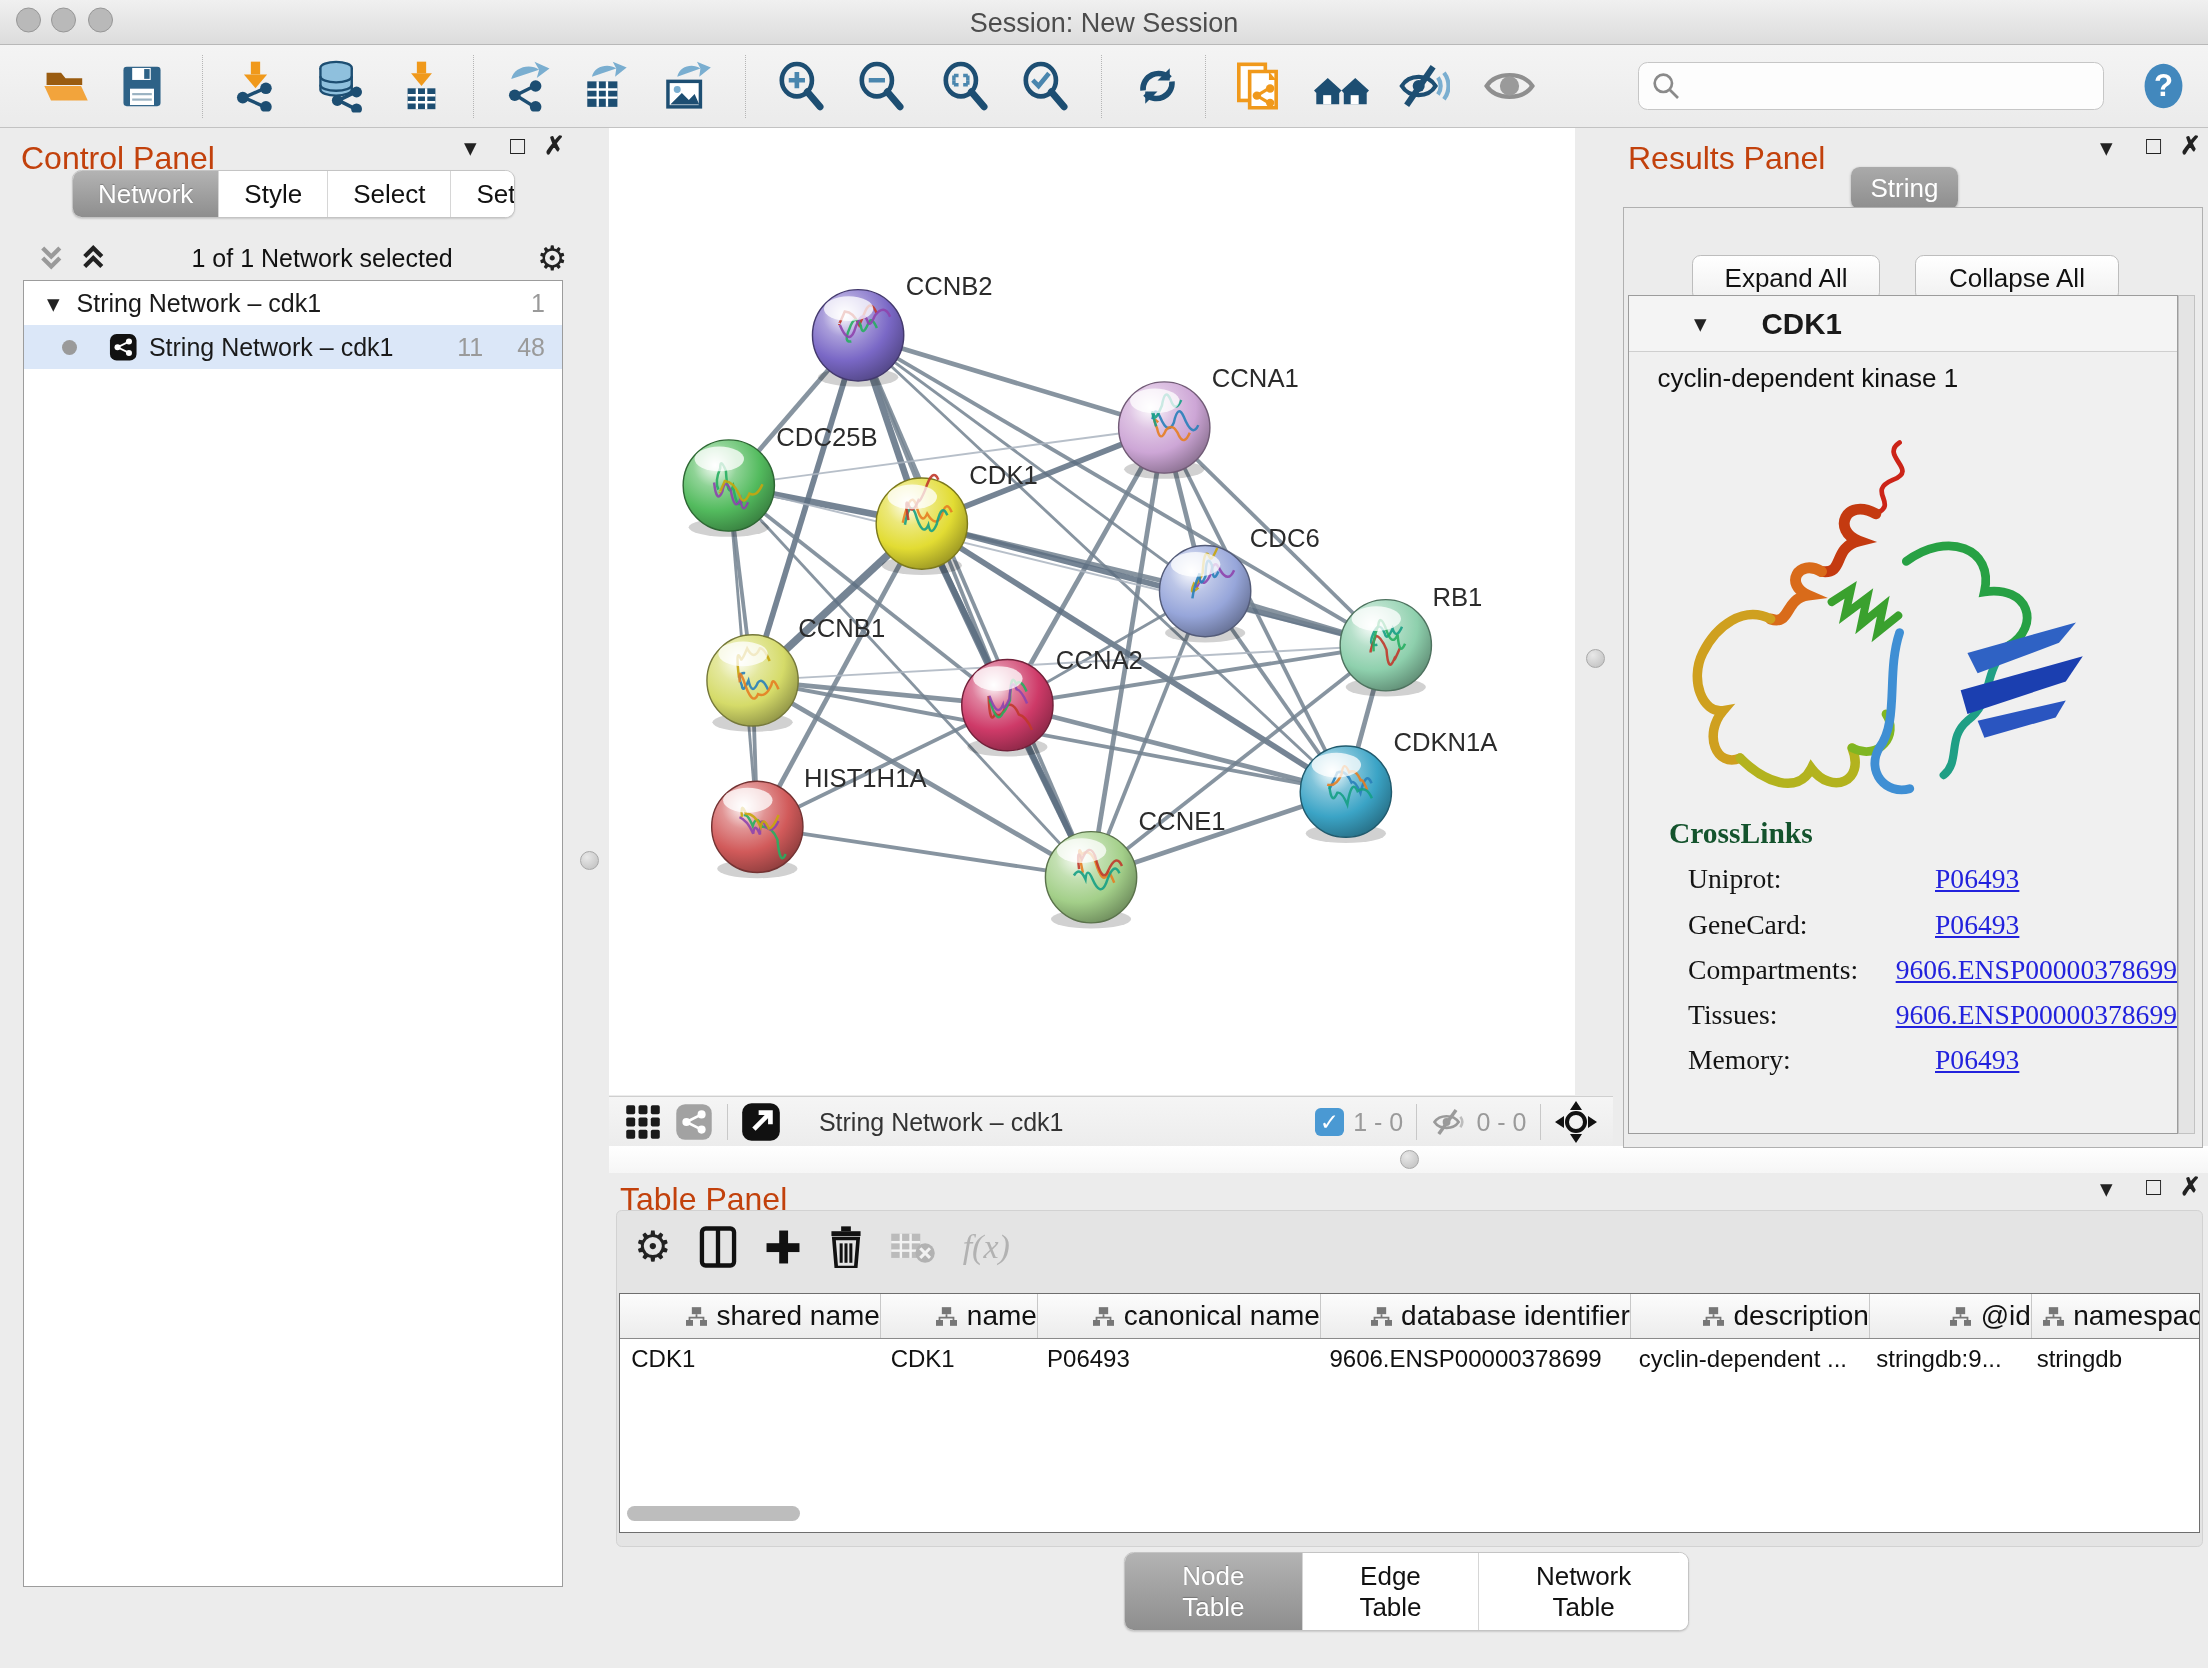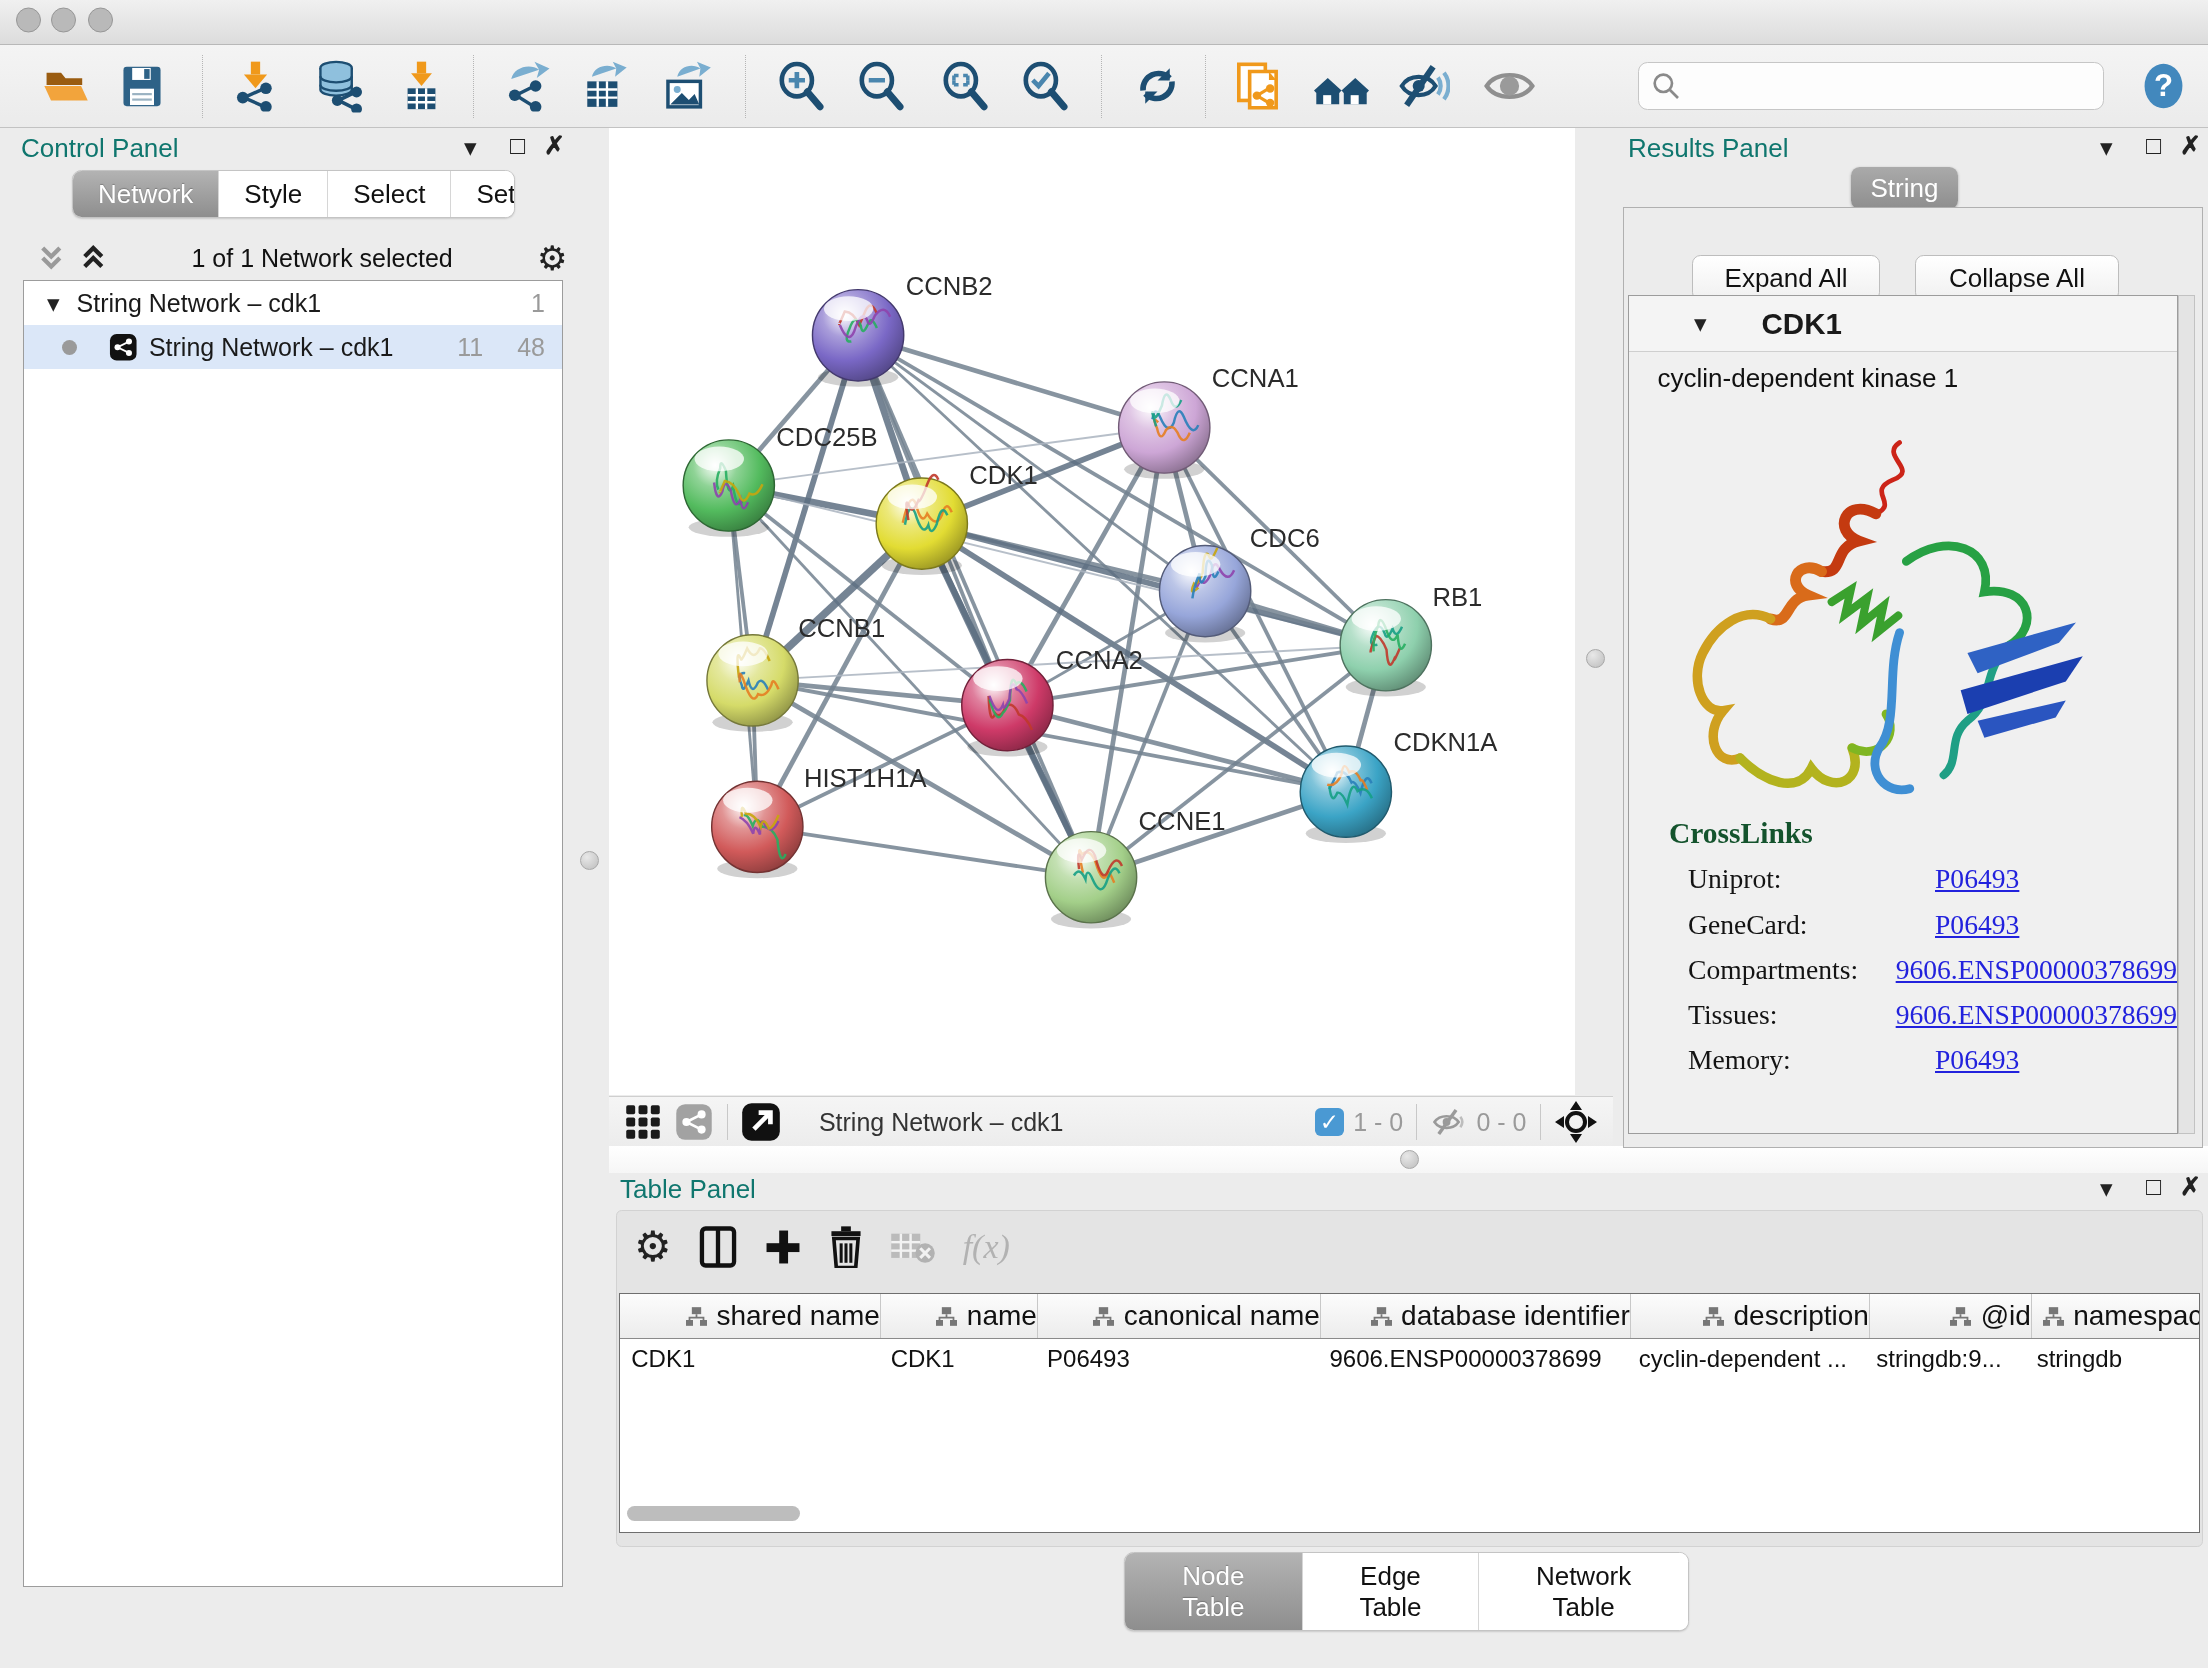--- a/index.html
+++ b/index.html
@@ -17,21 +17,21 @@
   #toolbar{left:0;top:45px;width:2208px;height:82px;background:linear-gradient(#f4f4f4,#ebebeb);
     border-bottom:1px solid #c2c2c2;}
   .tbtn{position:absolute;top:50%;transform:translateY(-50%);width:55px;height:55px;
     display:flex;align-items:center;justify-content:center;}
   .tsep{position:absolute;top:9.5px;height:63px;border-left:1.9px dotted #b5b5b5;width:0;}
   #searchbox{position:absolute;left:1638px;top:17px;width:464px;height:46px;background:#fdfdfd;
     border:1.9px solid #c6c6c6;border-radius:9.5px;display:flex;align-items:center;}
   #searchbox input{border:none;outline:none;background:transparent;font-size:25px;
     width:399px;font-family:"Liberation Sans",sans-serif;}
   
-  .phead{position:absolute;font-size:26px;color:#0f766e;}
+  .phead{position:absolute;font-size:32px;color:#c2410c;margin-top:7px;}
   .pctrl{position:absolute;font-size:25px;color:#222;}
   
   #cp-tabs,#tp-tabs{position:absolute;display:flex;background:#fff;border:1px solid #c4c4c4;
     border-radius:9.5px;overflow:hidden;box-shadow:0 1px 1.9px rgba(0,0,0,.15);}
   .tab{font-size:26px;padding:7.6px 0;text-align:center;border-right:1px solid #d6d6d6;
     background:#fff;color:#111;}
   .tab:last-child{border-right:none;}
   .tab.sel{background:linear-gradient(#b3b3b3,#8e8e8e);color:#fff;text-shadow:0 -1px 1px rgba(0,0,0,.25);}
   #cp-sub{position:absolute;left:37px;top:236px;width:538px;height:44px;display:flex;align-items:center;}
   #cp-summary{flex:1;text-align:center;font-size:25px;color:#111;}
@@ -99,20 +99,21 @@
 </style>
 </head>
 <body>
 
 <div id="app">
 
   <div id="titlebar" class="abs">
     <span class="tlight" style="left:16px"></span>
     <span class="tlight" style="left:51px"></span>
     <span class="tlight" style="left:88px"></span>
+    <div id="wintitle">Session: New Session</div>
   </div>
 
   <div id="toolbar" class="abs">
     <div class="tbtn" style="left:38px">
       <svg width="49" height="49" viewBox="0 0 44 44">
         <path d="M5 10 h13 l4 5 h15 v6 H5 z" fill="#9a5c10"></path>
         <path d="M3 22 h33 l6 13 H9 z" fill="#f2a43c"></path>
       </svg>
     </div>
     <div class="tbtn" style="left:114px">

